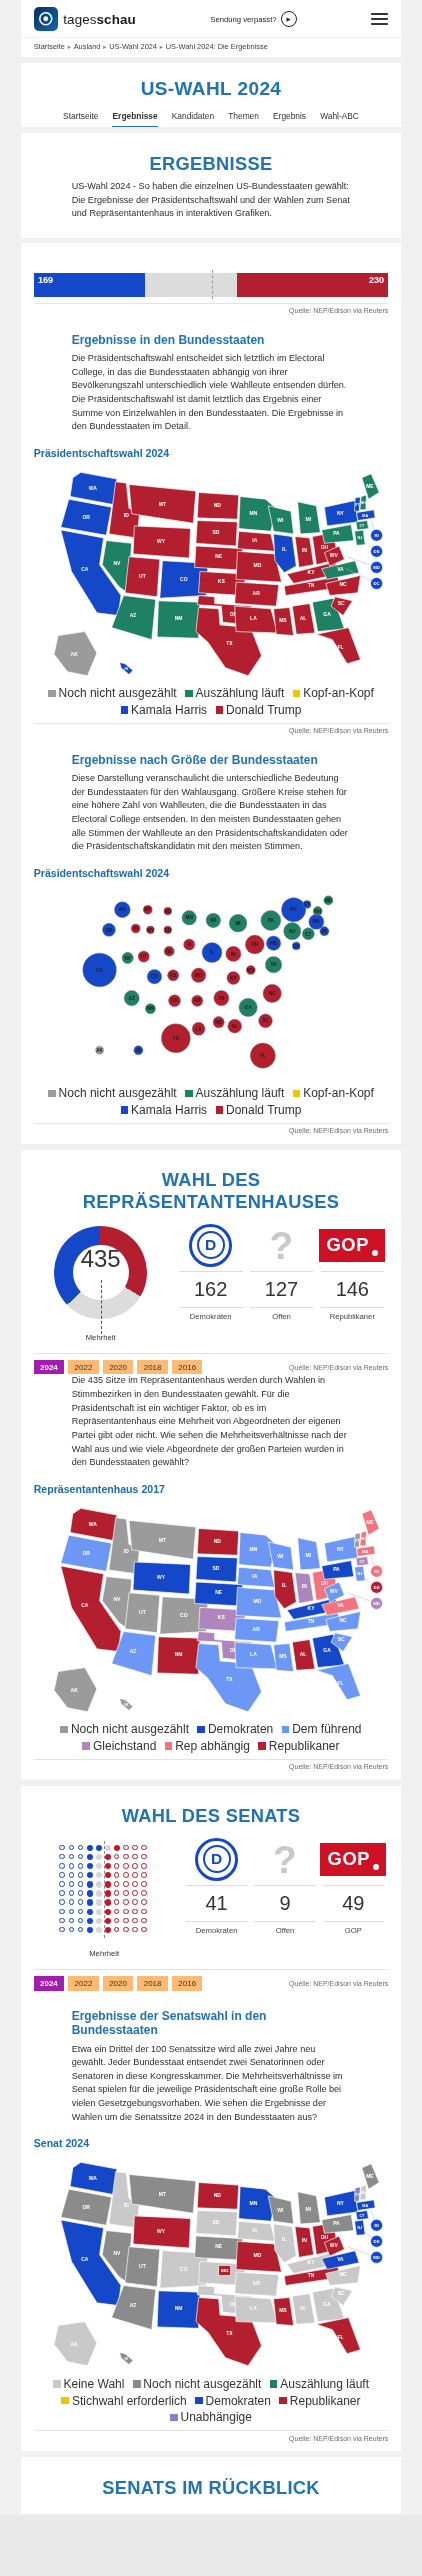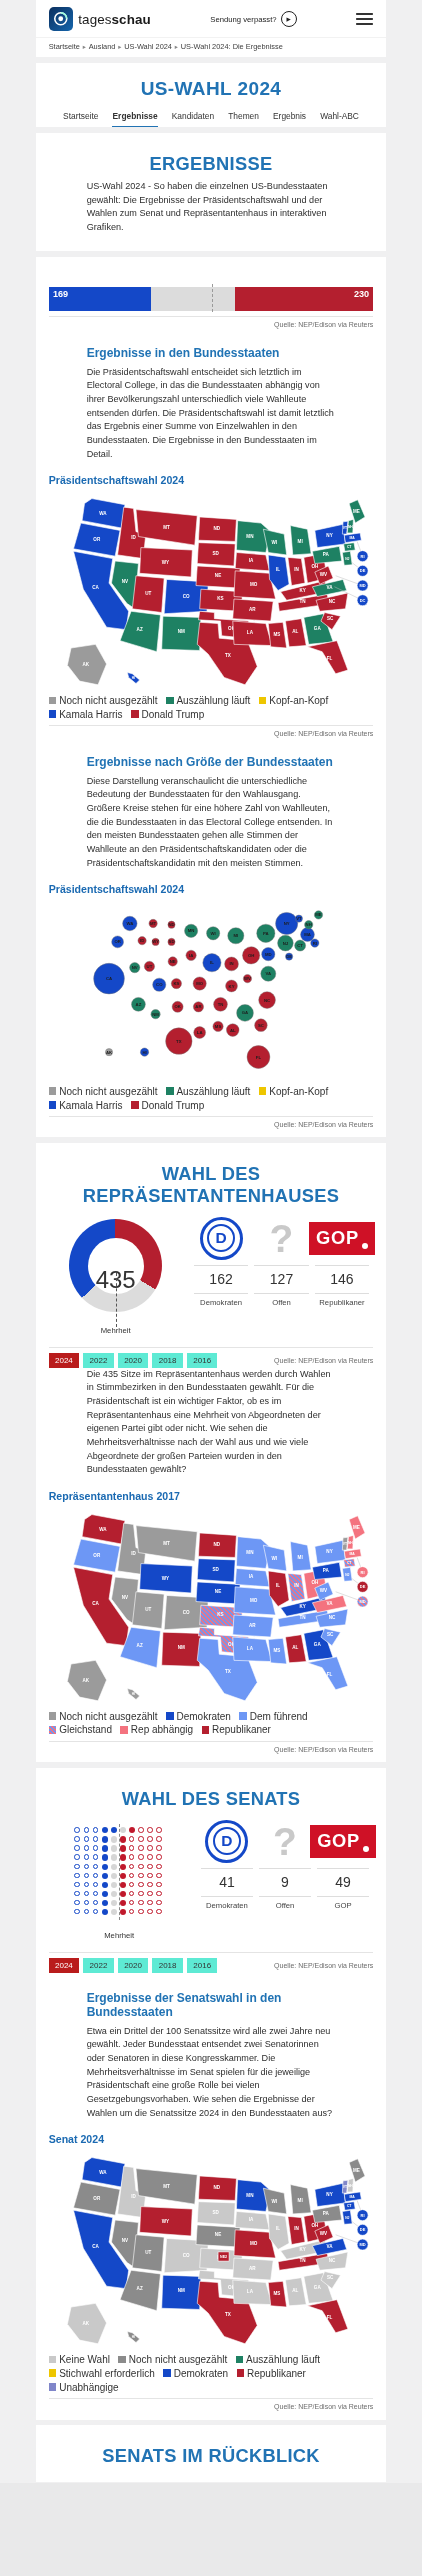--- a/index.html
+++ b/index.html
@@ -1,17 +1,17 @@
 <!DOCTYPE html>
 <html style="font-size:11.3px"><head>
 <meta charset="utf-8">
 <style>
   html,body{margin:0;padding:0;background:#e9e9ea;font-family:"Liberation Sans",sans-serif;color:#333;}
   .page{width:422px;margin:0 auto;background:#f0f0f1;padding-bottom:0.7px;}
-  .frame{margin:0 36px;background:#fff;}
+  .frame{margin:0 21px;background:#fff;}
   .gap{height:5.6px;background:#f0f0f1;}
   
   .topbar{display:flex;align-items:center;justify-content:space-between;padding:7px 12.7px 5.6px 12.7px;background:#fff;}
   .brand{display:flex;align-items:center;gap:5.6px;}
   .logo-tile{width:24px;height:24px;border-radius:4.9px;background:linear-gradient(135deg,#0b2f5e,#1566ad);display:flex;align-items:center;justify-content:center;}
   .logo-tile svg{display:block;}
   .wordmark{font-size:13.4px;color:#1a1a1a;letter-spacing:0.1px;}
   .wordmark b{font-weight:700;}
   .missed{display:flex;align-items:center;gap:4.2px;font-size:7.7px;color:#222;}
   .play-circle{width:14px;height:14px;border:1.1px solid #222;border-radius:50%;display:flex;align-items:center;justify-content:center;font-size:5.6px;color:#222;}
@@ -27,21 +27,21 @@
   .tab{padding:2.8px 0.7px 4.9px;cursor:pointer;}
   .tab.active{font-weight:700;border-bottom:1.8px solid #2173b4;}
   
   .card{padding:12.7px 12.7px 9.8px;}
   .big-title{font-size:18.3px;font-weight:700;color:#2173b4;text-align:center;letter-spacing:0.3px;margin:7px 0 5.6px;}
   .center-sub{font-size:7.7px;text-align:center;color:#333;margin-bottom:4.2px;}
   .sec-head{font-size:12px;font-weight:700;color:#2173b4;margin:18.3px 38px 5.6px;}
   .body-text{font-size:9.1px;line-height:1.5;color:#2e2e2e;margin:0 38px 7px;}
   .sub-head{font-size:10.6px;font-weight:700;color:#1b6ab2;margin:12.7px 0 4.2px;}
   .source{font-size:7px;color:#6b6b6b;text-align:right;border-top:0.7px solid #e4e4e4;padding-top:3.5px;margin-top:5.6px;}
-  .legend{display:flex;justify-content:flex-start;flex-wrap:wrap;gap:2.8px 8.4px;font-size:10px;color:#333;margin-top:2.8px;}
+  .legend{display:flex;justify-content:center;flex-wrap:wrap;gap:2.8px 8.4px;font-size:12px;color:#333;margin-top:2.8px;}
   .legend .it{display:flex;align-items:center;gap:2.8px;}
   .sw{width:7.7px;height:7.7px;display:inline-block;}
   
   .pres-head-wrap{position:relative;min-height:106px;}
   .photo{position:absolute;top:15.5px;width:58px;height:70px;border:0.7px solid #ccc;}
   .photo.left{left:0;}
   .photo.right{right:0;}
   .ph-harris{background:radial-gradient(circle at 50% 42%,#caa184 18%,#8a6247 40%,#6b4a33 58%,#3c3e3a 75%);}
   .ph-trump{background:radial-gradient(circle at 50% 40%,#e8b47a 16%,#d49054 38%,#27272e 62%,#3a1420 85%);}
   .photo .cap{position:absolute;bottom:-11.3px;font-size:7px;color:#333;white-space:nowrap;}
@@ -50,37 +50,37 @@
   .ec-bar{display:flex;height:24px;margin-top:17px;position:relative;}
   .ec-bar .seg{height:100%;}
   .ec-bar .num{position:absolute;top:0;line-height:15.5px;color:#fff;font-size:9.1px;font-weight:700;}
   .ec-marker{position:absolute;top:-2.8px;bottom:-1.4px;border-left:1.4px dashed #9a9a9a;}
   .map-wrap{margin:2.8px 0 0;}
   .map-wrap svg{width:100%;height:auto;display:block;}
   
   .chamber{display:flex;align-items:flex-start;gap:7px;margin-top:9.8px;}
   .donut-zone{width:134px;position:relative;text-align:center;}
   .donut{width:93px;height:93px;border-radius:50%;margin:2.8px auto 0;position:relative;}
-  .donut .hole{position:absolute;inset:20%;background:#fff;border-radius:50%;display:flex;align-items:flex-end;justify-content:center;font-size:24px;color:#333;}
+  .donut .hole{position:absolute;inset:20%;background:#fff;border-radius:50%;display:flex;align-items:flex-start;justify-content:center;font-size:24px;color:#333;}
   .donut .mline{position:absolute;left:50%;top:58%;height:58%;border-left:1.1px dashed #555;}
   .mehrheit{font-size:7.7px;color:#333;margin-top:14px;}
   .stats{flex:1;display:flex;justify-content:space-between;padding:0 4.2px;}
   .stat{width:31%;text-align:center;}
   .stat .logo-box{height:44px;display:flex;align-items:center;justify-content:center;}
   .dem-ring{width:37px;height:37px;border-radius:50%;border:3.5px solid #1448c8;display:flex;align-items:center;justify-content:center;}
   .dem-ring .din{width:24px;height:24px;border-radius:50%;border:2.1px solid #1448c8;display:flex;align-items:center;justify-content:center;font-weight:800;font-size:15.5px;color:#1448c8;font-family:"Liberation Sans",sans-serif;}
   .qmark{font-size:39px;font-weight:800;color:#c9c9c9;line-height:1;}
   .gop-box{background:#cf1126;color:#fff;font-weight:800;font-size:18.3px;letter-spacing:0.7px;padding:5.6px 7px;display:flex;align-items:center;gap:2.8px;}
   .gop-box .reg{width:6.3px;height:6.3px;background:#fff;border-radius:50%;align-self:flex-end;}
-  .stat .val{font-size:14px;color:#333;border-top:0.7px solid #ddd;border-bottom:0.7px solid #ddd;padding:5.6px 0;margin-top:4.2px;}
+  .stat .val{font-size:20px;color:#333;border-top:0.7px solid #ddd;border-bottom:0.7px solid #ddd;padding:5.6px 0;margin-top:4.2px;}
   .stat .lab{font-size:7.7px;color:#444;margin-top:4.2px;}
   .years-row{display:flex;align-items:center;justify-content:space-between;margin-top:11.3px;border-top:0.7px solid #e4e4e4;padding-top:5.6px;}
   .years{display:flex;gap:4.2px;}
-  .yr{font-size:8px;padding:2.8px 6.3px;background:#5eead4;color:#333;cursor:pointer;}
-  .yr.active{background:#b91c1c;color:#fff;font-weight:400;}
+  .yr{font-size:8px;padding:2.8px 6.3px;background:#fdba74;color:#333;cursor:pointer;}
+  .yr.active{background:#a21caf;color:#fff;font-weight:700;}
   .src-inline{font-size:7px;color:#6b6b6b;}
   
   .seat-zone{width:141px;text-align:center;}
   .seat-grid{display:grid;grid-template-columns:repeat(10,9.1px);grid-auto-rows:9.1px;justify-content:center;position:relative;margin-top:7px;}
   .seat{width:6.3px;height:6.3px;border-radius:50%;margin:0.7px;}
   .seat.out-d{border:1.8px solid #1448c8;width:3.5px;height:3.5px;background:#fff;}
   .seat.fil-d{background:#1448c8;}
   .seat.out-r{border:1.8px solid #c0192c;width:3.5px;height:3.5px;background:#fff;}
   .seat.fil-r{background:#c0192c;}
   .seat.open{background:#d6d6d6;}

